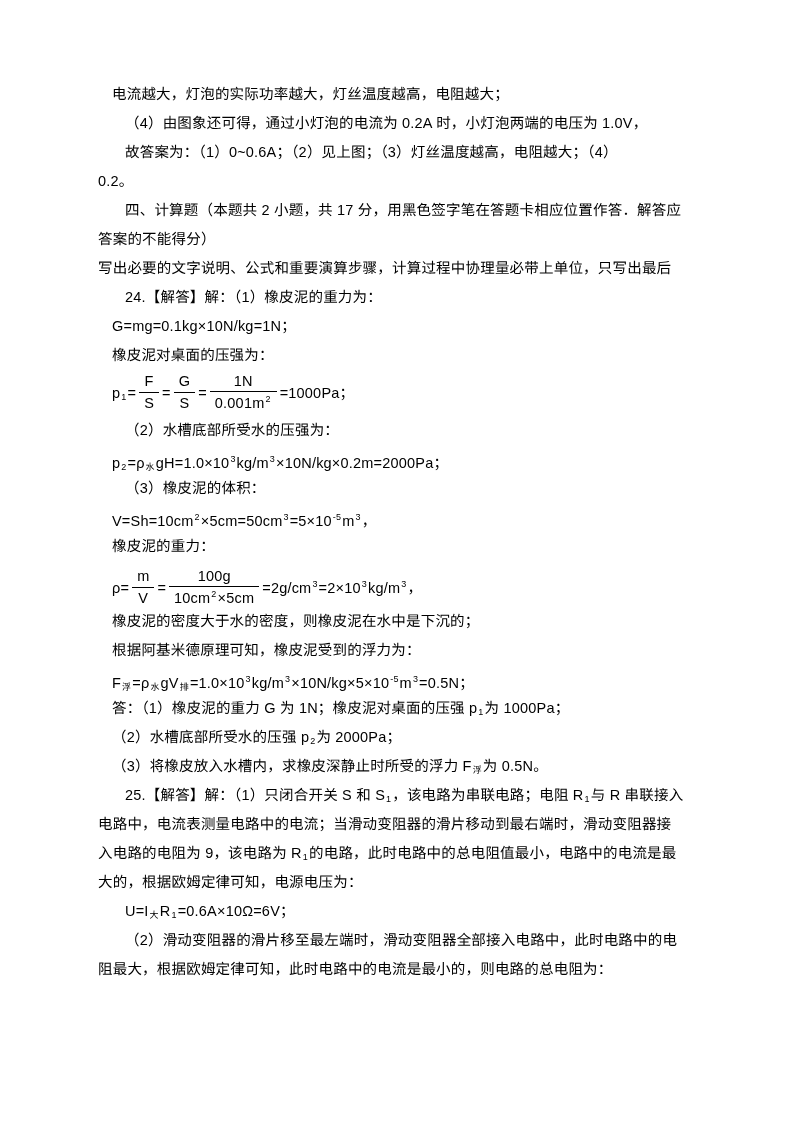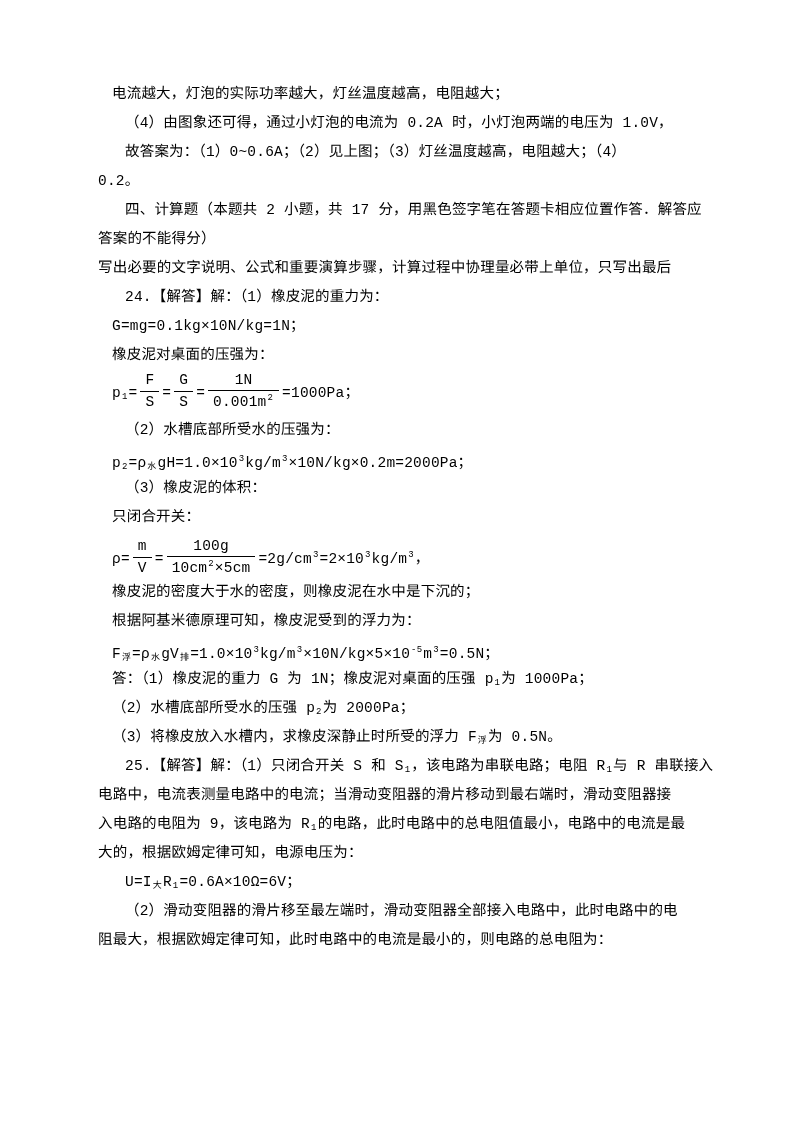--- a/index.html
+++ b/index.html
@@ -8,21 +8,21 @@
     background: #ffffff;
   }
   .page {
     position: relative;
     width: 794px;
     height: 1123px;
     box-sizing: border-box;
     padding: 80px 96px 15px 98px;
     background: #ffffff;
     color: #000000;
-    font-family: Liberation Mono, monospace;
+    font-family: Liberation Sans, sans-serif;
     font-size: 14.5px;
     overflow: hidden;
   }
   .line {
     line-height: 29px;
     height: 29px;
     white-space: pre;
     letter-spacing: 0.2px;
   }
   .line.formula {
@@ -77,21 +77,22 @@
       <div class="line ind-2"><span class="run">四、计算题（本题共 2 小题，共 17 分，用黑色签字笔在答题卡相应位置作答．解答应</span></div>
       <div class="line ind-0"><span class="run">答案的不能得分）</span></div>
       <div class="line ind-0"><span class="run">写出必要的文字说明、公式和重要演算步骤，计算过程中协理量必带上单位，只写出最后</span></div>
       <div class="line ind-2"><span class="run">24.【解答】解：（1）橡皮泥的重力为：</span></div>
       <div class="line ind-1"><span class="run">G=mg=0.1kg×10N/kg=1N；</span></div>
       <div class="line ind-1"><span class="run">橡皮泥对桌面的压强为：</span></div>
       <div class="line ind-1 formula"><span class="run">p</span><span class="sub">1</span><span class="run">=</span><span class="frac"><span class="num"><span class="run">F</span></span><span class="den"><span class="run">S</span></span></span><span class="run">=</span><span class="frac"><span class="num"><span class="run">G</span></span><span class="den"><span class="run">S</span></span></span><span class="run">=</span><span class="frac"><span class="num"><span class="run">1N</span></span><span class="den"><span class="run">0.001m</span><span class="sup">2</span></span></span><span class="run">=1000Pa；</span></div>
       <div class="line ind-2"><span class="run">（2）水槽底部所受水的压强为：</span></div>
       <div class="line ind-1"><span class="run">p</span><span class="sub">2</span><span class="run">=ρ</span><span class="sub">水</span><span class="run">gH=1.0×10</span><span class="sup">3</span><span class="run">kg/m</span><span class="sup">3</span><span class="run">×10N/kg×0.2m=2000Pa；</span></div>
       <div class="line ind-2"><span class="run">（3）橡皮泥的体积：</span></div>
-      <div class="line ind-1"><span class="run">只闭合开关：</span></div>
+      <div class="line ind-1"><span class="run">V=Sh=10cm</span><span class="sup">2</span><span class="run">×5cm=50cm</span><span class="sup">3</span><span class="run">=5×10</span><span class="sup">-5</span><span class="run">m</span><span class="sup">3</span><span class="run">，</span></div>
+      <div class="line ind-1"><span class="run">橡皮泥的重力：</span></div>
       <div class="line ind-1 formula"><span class="run">ρ=</span><span class="frac"><span class="num"><span class="run">m</span></span><span class="den"><span class="run">V</span></span></span><span class="run">=</span><span class="frac"><span class="num"><span class="run">100g</span></span><span class="den"><span class="run">10cm</span><span class="sup">2</span><span class="run">×5cm</span></span></span><span class="run">=2g/cm</span><span class="sup">3</span><span class="run">=2×10</span><span class="sup">3</span><span class="run">kg/m</span><span class="sup">3</span><span class="run">，</span></div>
       <div class="line ind-1"><span class="run">橡皮泥的密度大于水的密度，则橡皮泥在水中是下沉的；</span></div>
       <div class="line ind-1"><span class="run">根据阿基米德原理可知，橡皮泥受到的浮力为：</span></div>
       <div class="line ind-1"><span class="run">F</span><span class="sub">浮</span><span class="run">=ρ</span><span class="sub">水</span><span class="run">gV</span><span class="sub">排</span><span class="run">=1.0×10</span><span class="sup">3</span><span class="run">kg/m</span><span class="sup">3</span><span class="run">×10N/kg×5×10</span><span class="sup">-5</span><span class="run">m</span><span class="sup">3</span><span class="run">=0.5N；</span></div>
       <div class="line ind-1"><span class="run">答：（1）橡皮泥的重力 G 为 1N；橡皮泥对桌面的压强 p</span><span class="sub">1</span><span class="run">为 1000Pa；</span></div>
       <div class="line ind-1"><span class="run">（2）水槽底部所受水的压强 p</span><span class="sub">2</span><span class="run">为 2000Pa；</span></div>
       <div class="line ind-1"><span class="run">（3）将橡皮放入水槽内，求橡皮深静止时所受的浮力 F</span><span class="sub">浮</span><span class="run">为 0.5N。</span></div>
       <div class="line ind-2"><span class="run">25.【解答】解：（1）只闭合开关 S 和 S</span><span class="sub">1</span><span class="run">，该电路为串联电路；电阻 R</span><span class="sub">1</span><span class="run">与 R 串联接入</span></div>
       <div class="line ind-0"><span class="run">电路中，电流表测量电路中的电流；当滑动变阻器的滑片移动到最右端时，滑动变阻器接</span></div>
       <div class="line ind-0"><span class="run">入电路的电阻为 9，该电路为 R</span><span class="sub">1</span><span class="run">的电路，此时电路中的总电阻值最小，电路中的电流是最</span></div>

